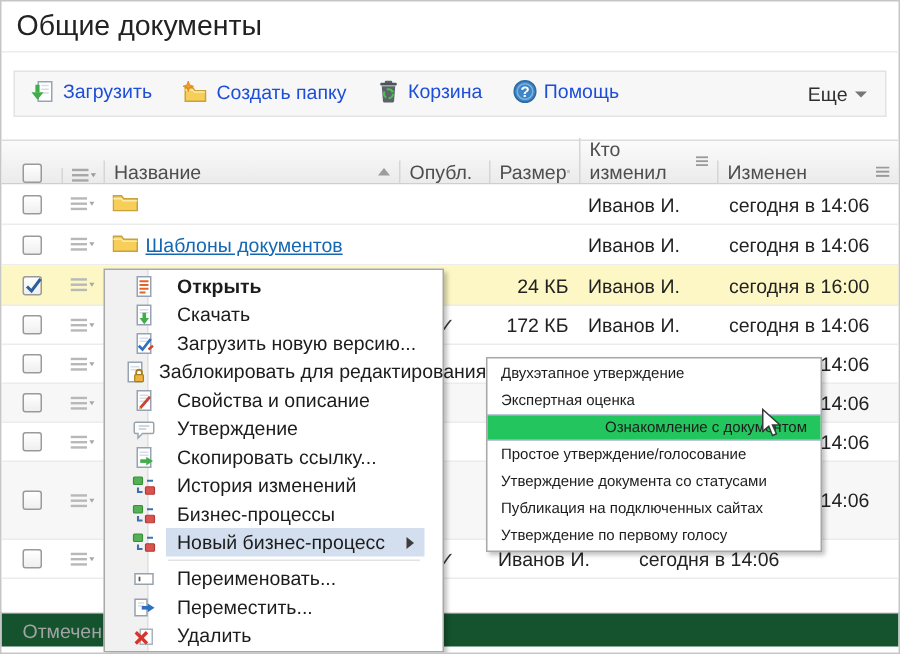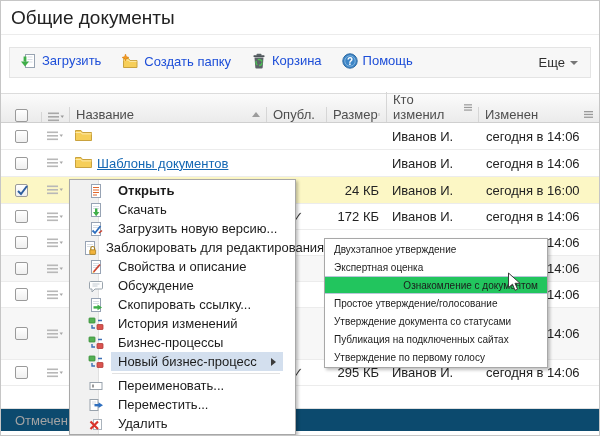--- a/index.html
+++ b/index.html
@@ -47,21 +47,21 @@
   
   .cb { width:13px; height:13px; box-sizing:border-box; border:1px solid #9a9a9a; border-radius:2px;
         background:linear-gradient(#fff,#efefef); position:relative; display:inline-block; }
   .cb svg { position:absolute; left:-1px; top:-2px; }
 
   .sort-asc { width:0; height:0; border-left:4px solid transparent; border-right:4px solid transparent;
               border-bottom:5px solid #9c9c9c; margin-left:auto; }
   .colmenu { margin-left:auto; }
 
   
-  .footer { position:absolute; left:0; right:0; top:407px; height:22px; background:#0c4a6e;
+  .footer { position:absolute; left:0; right:0; top:407px; height:22px; background:#14532d;
             border-top:1px solid #e0e0e0; display:flex; align-items:center; padding-left:14px;
             font-size:13px; color:#a3a3a3; z-index:10; }
 
   
   .cmenu { position:absolute; left:68px; top:178px; width:227px; box-sizing:border-box; background:#fff;
            border:1px solid #a8a8a8; box-shadow:2px 2px 3px rgba(0,0,0,.25); z-index:40; padding:1px 12px; }
   .cmenu .gutter { position:absolute; left:0; top:0; bottom:0; width:28px; background:#f1f1f1; border-right:1px solid #e0e0e0; }
   .cm-item { position:relative; height:19px; display:flex; align-items:center; font-size:13px; color:#1c1c1c; cursor:pointer; }
   .cm-ico { width:28px; display:flex; justify-content:center; align-items:center; position:relative; z-index:1; }
   .cm-label { padding-left:8px; white-space:nowrap; position:relative; z-index:1; }
@@ -349,21 +349,20 @@
       <div class="cell c2">
           <svg width="16" height="10" viewBox="0 0 16 10">
             <rect y="0.5" width="11" height="1.6" fill="#b8b8b8"></rect>
             <rect y="4" width="11" height="1.6" fill="#b8b8b8"></rect>
             <rect y="7.5" width="11" height="1.6" fill="#b8b8b8"></rect>
             <path d="M12.5 3.5 h3.5 l-1.75 2.6 z" fill="#a8a8a8"></path>
           </svg>
         </div>
       <div class="cell c3"></div>
       <div class="cell c4">✓</div>
-      <div class="cell c5">295 КБ</div>
       <div class="cell c6">Иванов И.</div>
       <div class="cell c7">сегодня в 14:06</div>
     </div>
   </div>
 
   <div class="footer">
     <span>Отмечен</span>
   </div>
 
   <div class="cmenu">
@@ -422,21 +421,21 @@
         </span>
       <span class="cm-label">Свойства и описание</span>
     </div>
     <div class="cm-item">
       <span class="cm-ico">
           <svg width="16" height="16" viewBox="0 0 16 16">
             <path d="M2.5 3.5 h11 a1 1 0 0 1 1 1 v5.5 a1 1 0 0 1 -1 1 h-6.5 l-3 3 v-3 h-1.5 a1 1 0 0 1 -1 -1 v-5.5 a1 1 0 0 1 1 -1 z" fill="#fdfdfd" stroke="#9aa4ad"></path>
             <path d="M4.5 6h7M4.5 8h5" stroke="#c3cad1"></path>
           </svg>
         </span>
-      <span class="cm-label">Обсуждение</span>
+      <span class="cm-label">Утверждение</span>
     </div>
     <div class="cm-item">
       <span class="cm-ico">
           <svg width="16" height="16" viewBox="0 0 16 16">
             <rect x="3.5" y="1.5" width="9" height="13" fill="#fff" stroke="#97a3b4"></rect>
             <path d="M5 4.5h6M5 6.5h6" stroke="#d7dde4"></path>
             <rect x="5.5" y="9.2" width="4.5" height="2.4" fill="#3fae49"></rect>
             <path d="M9.5 7.5 L14 10.4 L9.5 13.3 Z" fill="#3fae49"></path>
           </svg>
         </span>

